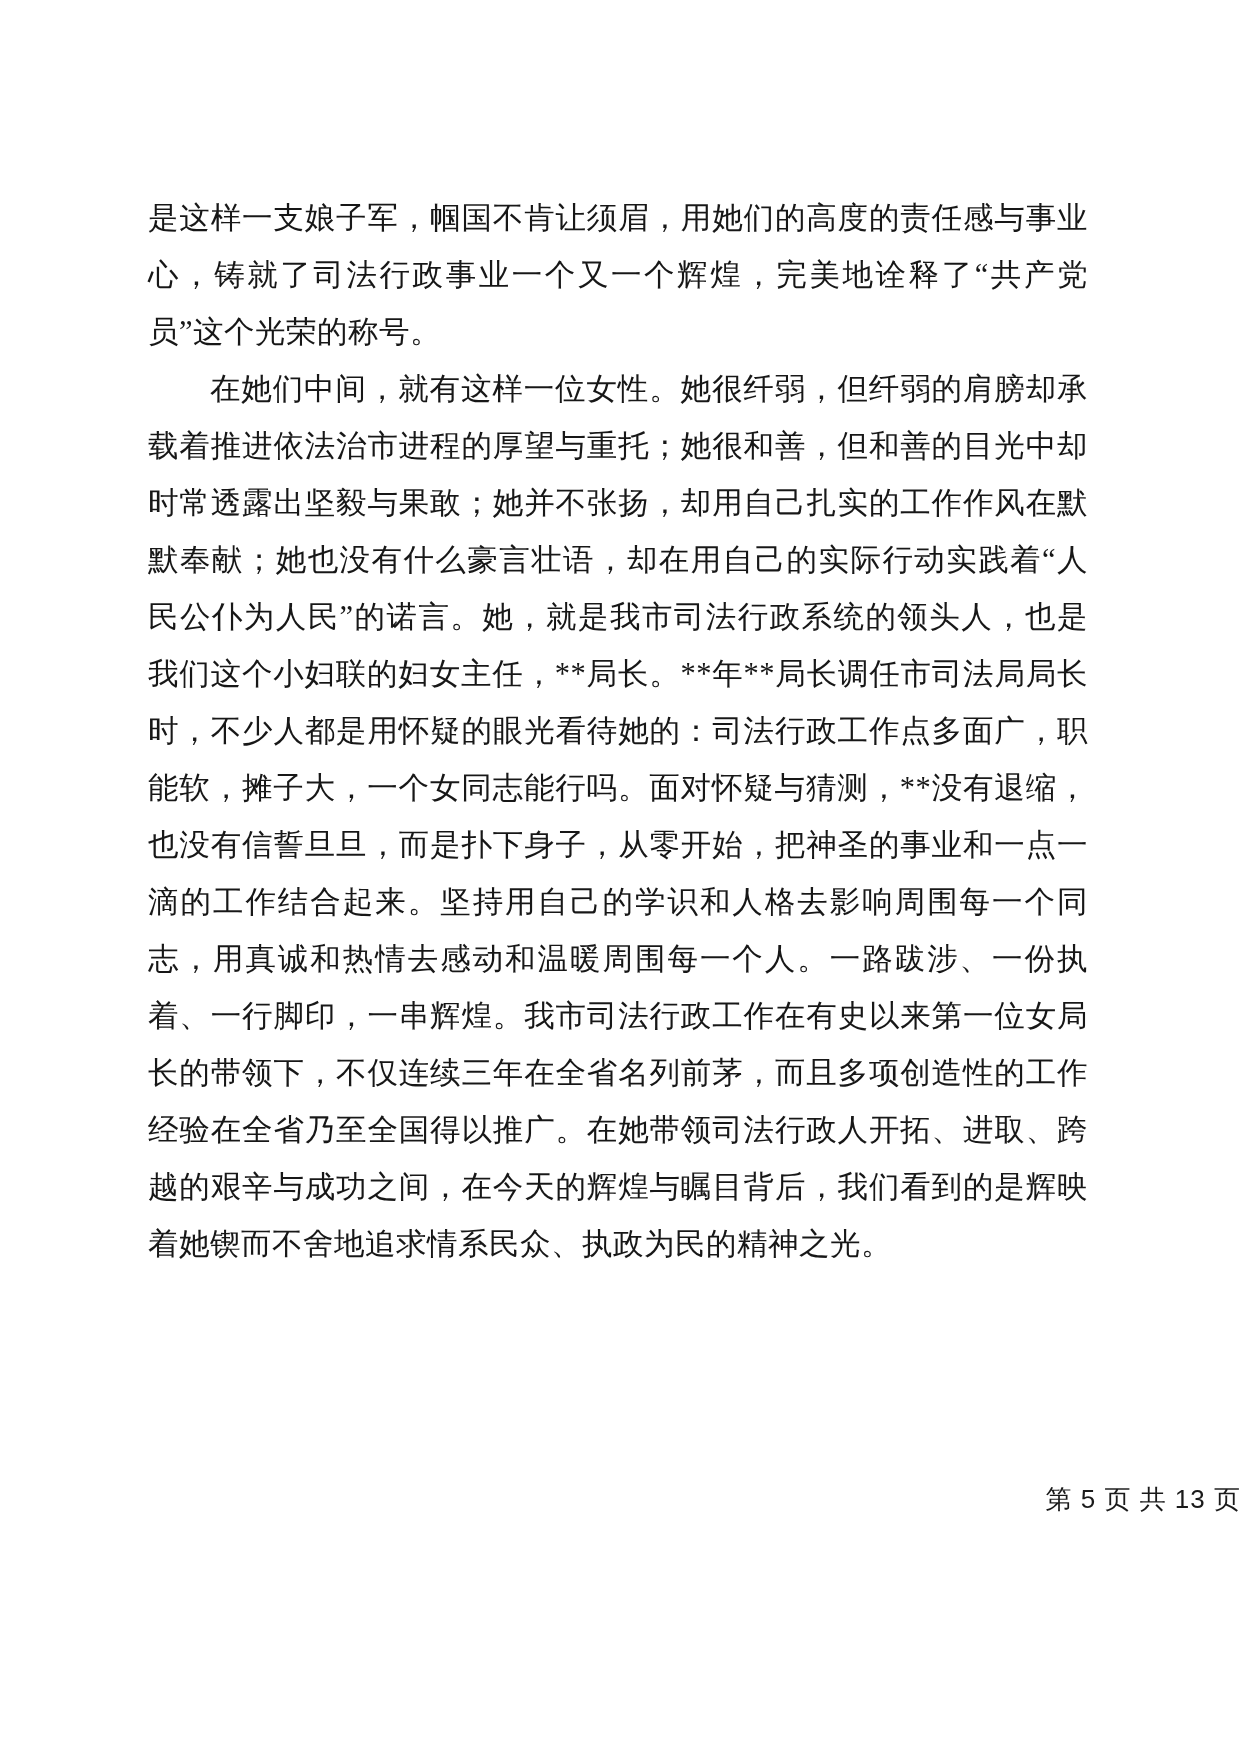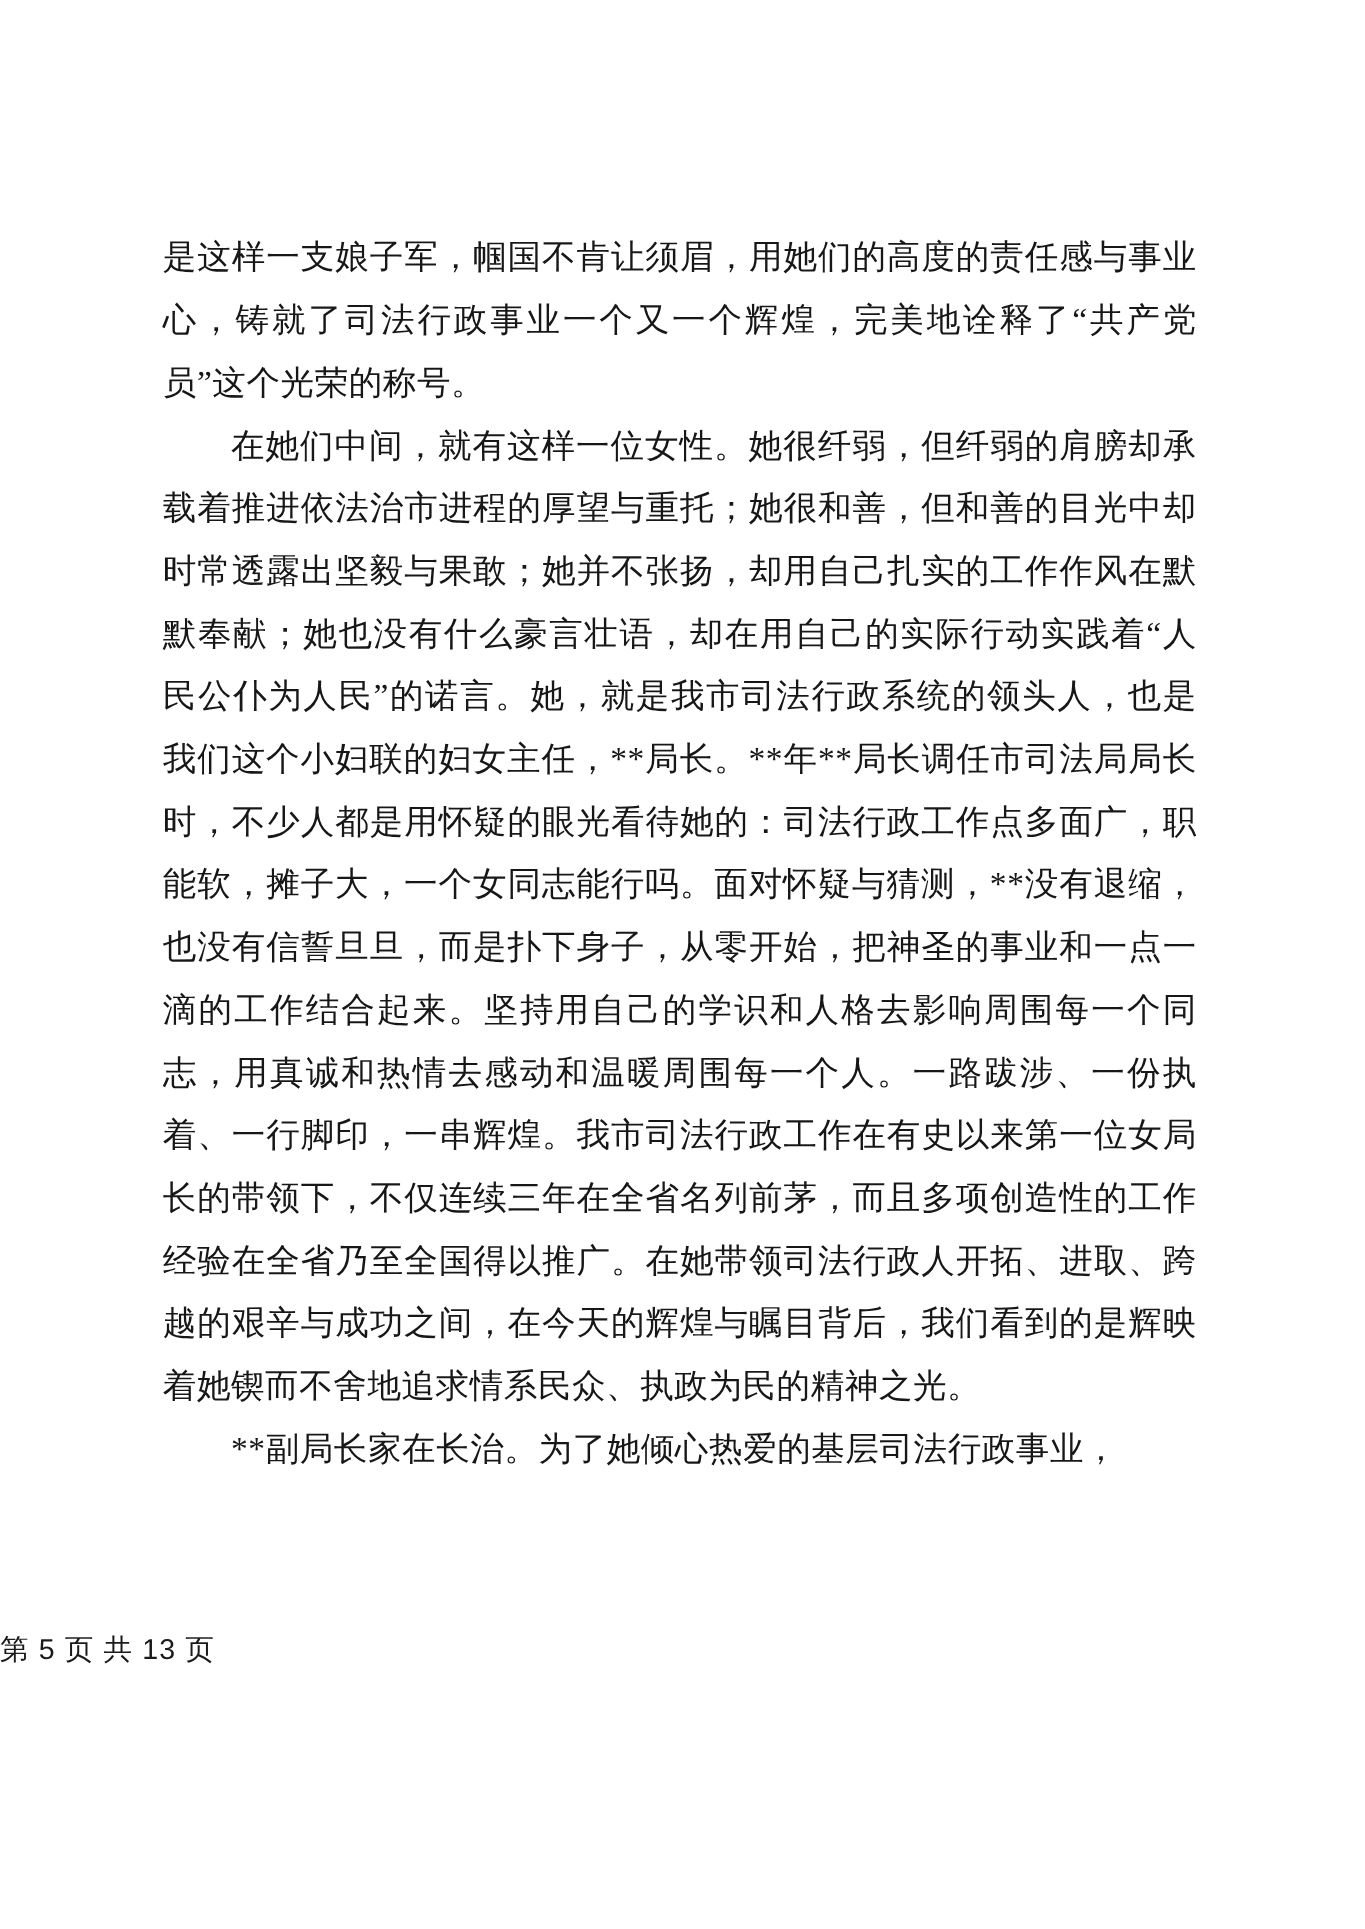--- a/index.html
+++ b/index.html
@@ -12,21 +12,21 @@
     width: 1241px;
     height: 1754px;
     background: #ffffff;
     box-sizing: border-box;
     overflow: hidden;
     font-family: "Liberation Serif", "DejaVu Serif", serif;
   }
   .content {
     position: absolute;
     left: 148px;
-    top: 206px;
+    top: 190px;
     width: 940px;
   }
   .para {
     margin: 0 0 0 0;
     font-size: 30.5px;
     line-height: 57px;
     color: #171717;
     text-align: justify;
     text-justify: inter-ideograph;
     letter-spacing: 0.5px;
@@ -34,33 +34,32 @@
   }
   .para.indent {
     text-indent: 62px;
     font-family: Liberation Serif, serif;
   }
   .footer {
     position: absolute;
     left: 0;
     top: 1482px;
     width: 1241px;
-    text-align: left;
+    text-align: right;
     font-size: 26px;
     color: #1a1a1a;
     font-family: "Liberation Sans", sans-serif;
     letter-spacing: 1px;
   }
 </style>
 </head>
 <body>
 
 <div class="page">
 
   <div class="content">
     <p class="para">是这样一支娘子军，帼国不肯让须眉，用她们的高度的责任感与事业心，铸就了司法行政事业一个又一个辉煌，完美地诠释了“共产党员”这个光荣的称号。</p>
     <p class="para indent">在她们中间，就有这样一位女性。她很纤弱，但纤弱的肩膀却承载着推进依法治市进程的厚望与重托；她很和善，但和善的目光中却时常透露出坚毅与果敢；她并不张扬，却用自己扎实的工作作风在默默奉献；她也没有什么豪言壮语，却在用自己的实际行动实践着“人民公仆为人民”的诺言。她，就是我市司法行政系统的领头人，也是我们这个小妇联的妇女主任，**局长。**年**局长调任市司法局局长时，不少人都是用怀疑的眼光看待她的：司法行政工作点多面广，职能软，摊子大，一个女同志能行吗。面对怀疑与猜测，**没有退缩，也没有信誓旦旦，而是扑下身子，从零开始，把神圣的事业和一点一滴的工作结合起来。坚持用自己的学识和人格去影响周围每一个同志，用真诚和热情去感动和温暖周围每一个人。一路跋涉、一份执着、一行脚印，一串辉煌。我市司法行政工作在有史以来第一位女局长的带领下，不仅连续三年在全省名列前茅，而且多项创造性的工作经验在全省乃至全国得以推广。在她带领司法行政人开拓、进取、跨越的艰辛与成功之间，在今天的辉煌与瞩目背后，我们看到的是辉映着她锲而不舍地追求情系民众、执政为民的精神之光。</p>
-    <p class="para indent">**副局长家在长治。为了她倾心热爱的基层司法行政事业，</p>
   </div>
 
   <div class="footer">第 5 页  共 13 页</div>
 
 </div>
 
 </body></html>

